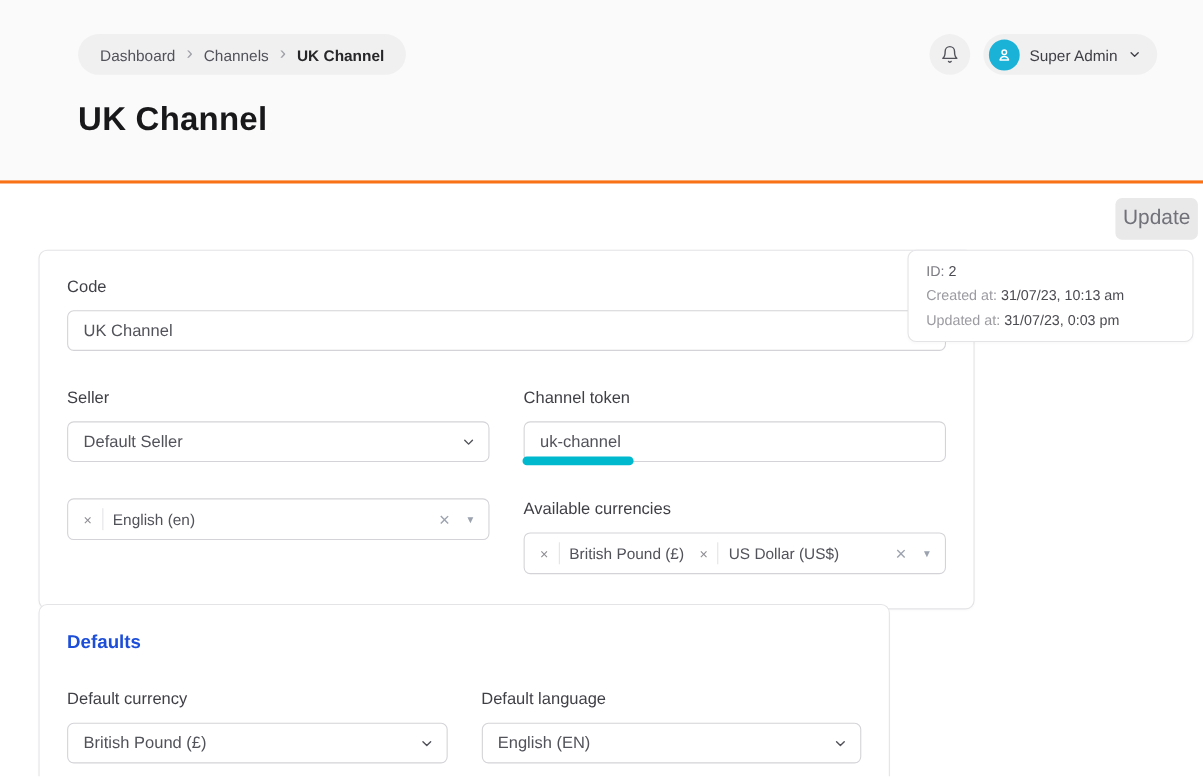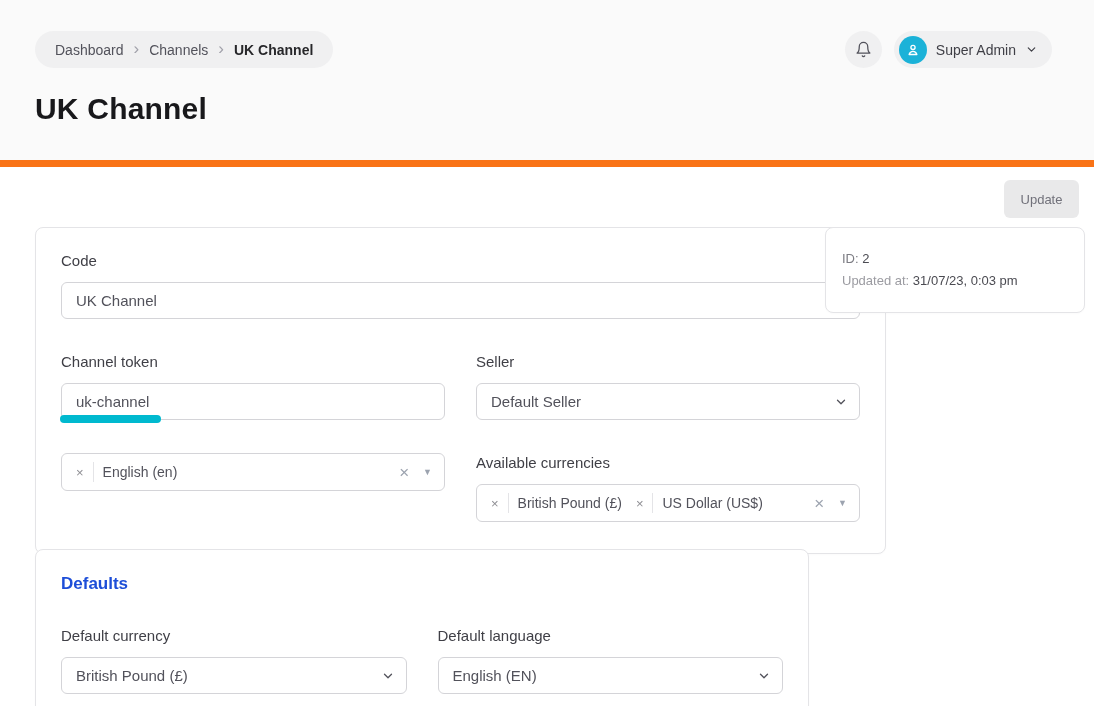--- a/index.html
+++ b/index.html
@@ -7,21 +7,21 @@
   body { font-family:"Liberation Sans", sans-serif; }
 
   .screen {
     position:relative; width:1094px; height:706px;
     background:#ffffff; overflow:hidden;
   }
 
   
   .topband {
     position:relative; width:100%; height:167px;
-    background:#fafafa; border-bottom:7px solid #f97316;
+    background:#fafafa; border-bottom:3px solid #f97316;padding-left:36px;
   }
   .topbar {
     display:flex; align-items:center; justify-content:space-between;
     padding:31px 35px 0 35px;
   }
   .breadcrumb {
     display:inline-flex; align-items:center; gap:10px;
     height:37px; padding:0 20px; border-radius:19px;
     background:#f0f0f1; font-size:14px; color:#52525b;
   }
@@ -50,33 +50,33 @@
 
   .page-title {
     margin:23px 0 0 35px; font-size:30px; line-height:36px;
     font-weight:700; color:#18181b; letter-spacing:.2px;
   }
 
   
   .content { position:relative; width:100%; height:539px; background:#ffffff; }
 
   .update-btn {
-    position:absolute; top:13px; right:15px;
+    position:absolute; top:13px; right:5px;
     width:75px; height:38px; border:none; border-radius:6px;
-    background:#e9e9ea; color:#71717a; font-size:13px; font-weight:500;
+    background:#e9e9ea; color:#71717a; font-size:19px; font-weight:500;
     font-family:"Liberation Sans", sans-serif; cursor:pointer;
   }
 
   .card {
     position:absolute; background:#ffffff;
     border:1px solid #e4e4e7; border-radius:8px;
     box-shadow:0 1px 2px rgba(0,0,0,0.02);
   }
   .main-card { left:35px; top:60px; width:851px; padding:23px 25px 31px 25px; }
-  .meta-card { left:825px; top:60px; width:260px; padding:20px 16px; }
+  .meta-card { left:825px; top:60px; width:260px; padding:8px 16px; }
   .defaults-card { left:35px; top:382px; width:774px; height:230px; padding:23px 25px; }
 
   .field-label {
     display:block; font-size:15px; line-height:20px; color:#3f3f46;
     margin-bottom:11px;
   }
   .text-input {
     width:100%; height:37px; border:1px solid #d4d4d8; border-radius:6px;
     padding:0 14px; font-size:15px; color:#52525b; background:#fff;
     font-family:"Liberation Sans", sans-serif; outline:none;
@@ -186,39 +186,39 @@
 
     <section class="card main-card">
 
       <div>
         <label class="field-label">Code</label>
         <input class="text-input" type="text" value="UK Channel" style="">
       </div>
 
       <div class="field-row">
         <div class="field-col">
-          <label class="field-label">Channel token</label>
-          <div class="input-wrap">
-            <input class="text-input" type="text" value="uk-channel" style="">
-            <span class="highlight-bar"></span>
-          </div>
-        </div>
-        <div class="field-col">
           <label class="field-label">Seller</label>
           <div class="select-wrap">
             <select>
               <option>Default Seller</option>
             </select>
             <span class="select-caret">
               <svg width="14" height="14" viewBox="0 0 24 24" fill="none" stroke="#52525b" stroke-width="2.2" stroke-linecap="round" stroke-linejoin="round">
                   <path d="M6 9l6 6 6-6"></path>
                 </svg>
             </span>
           </div>
         </div>
+        <div class="field-col">
+          <label class="field-label">Channel token</label>
+          <div class="input-wrap">
+            <input class="text-input" type="text" value="uk-channel" style="">
+            <span class="highlight-bar"></span>
+          </div>
+        </div>
       </div>
 
       <div class="field-row">
         <div class="field-col">
           <div class="mselect">
             <span class="chip">
               <button class="chip-x">×</button>
               <span class="chip-div"></span>
               <span class="chip-label">English (en)</span>
             </span>
@@ -247,20 +247,24 @@
             </span>
           </div>
         </div>
       </div>
     </section>
 
     <aside class="card meta-card">
       <div class="meta-line">
         <span class="meta-label id">ID:</span>
         <span class="meta-value">2</span>
+      </div>
+      <div class="meta-line">
+        <span class="meta-label">Created at:</span>
+        <span class="meta-value">31/07/23, 10:13 am</span>
       </div>
       <div class="meta-line">
         <span class="meta-label">Updated at:</span>
         <span class="meta-value">31/07/23, 0:03 pm</span>
       </div>
     </aside>
 
     <section class="card defaults-card">
       <h2 class="section-heading">Defaults</h2>
 

